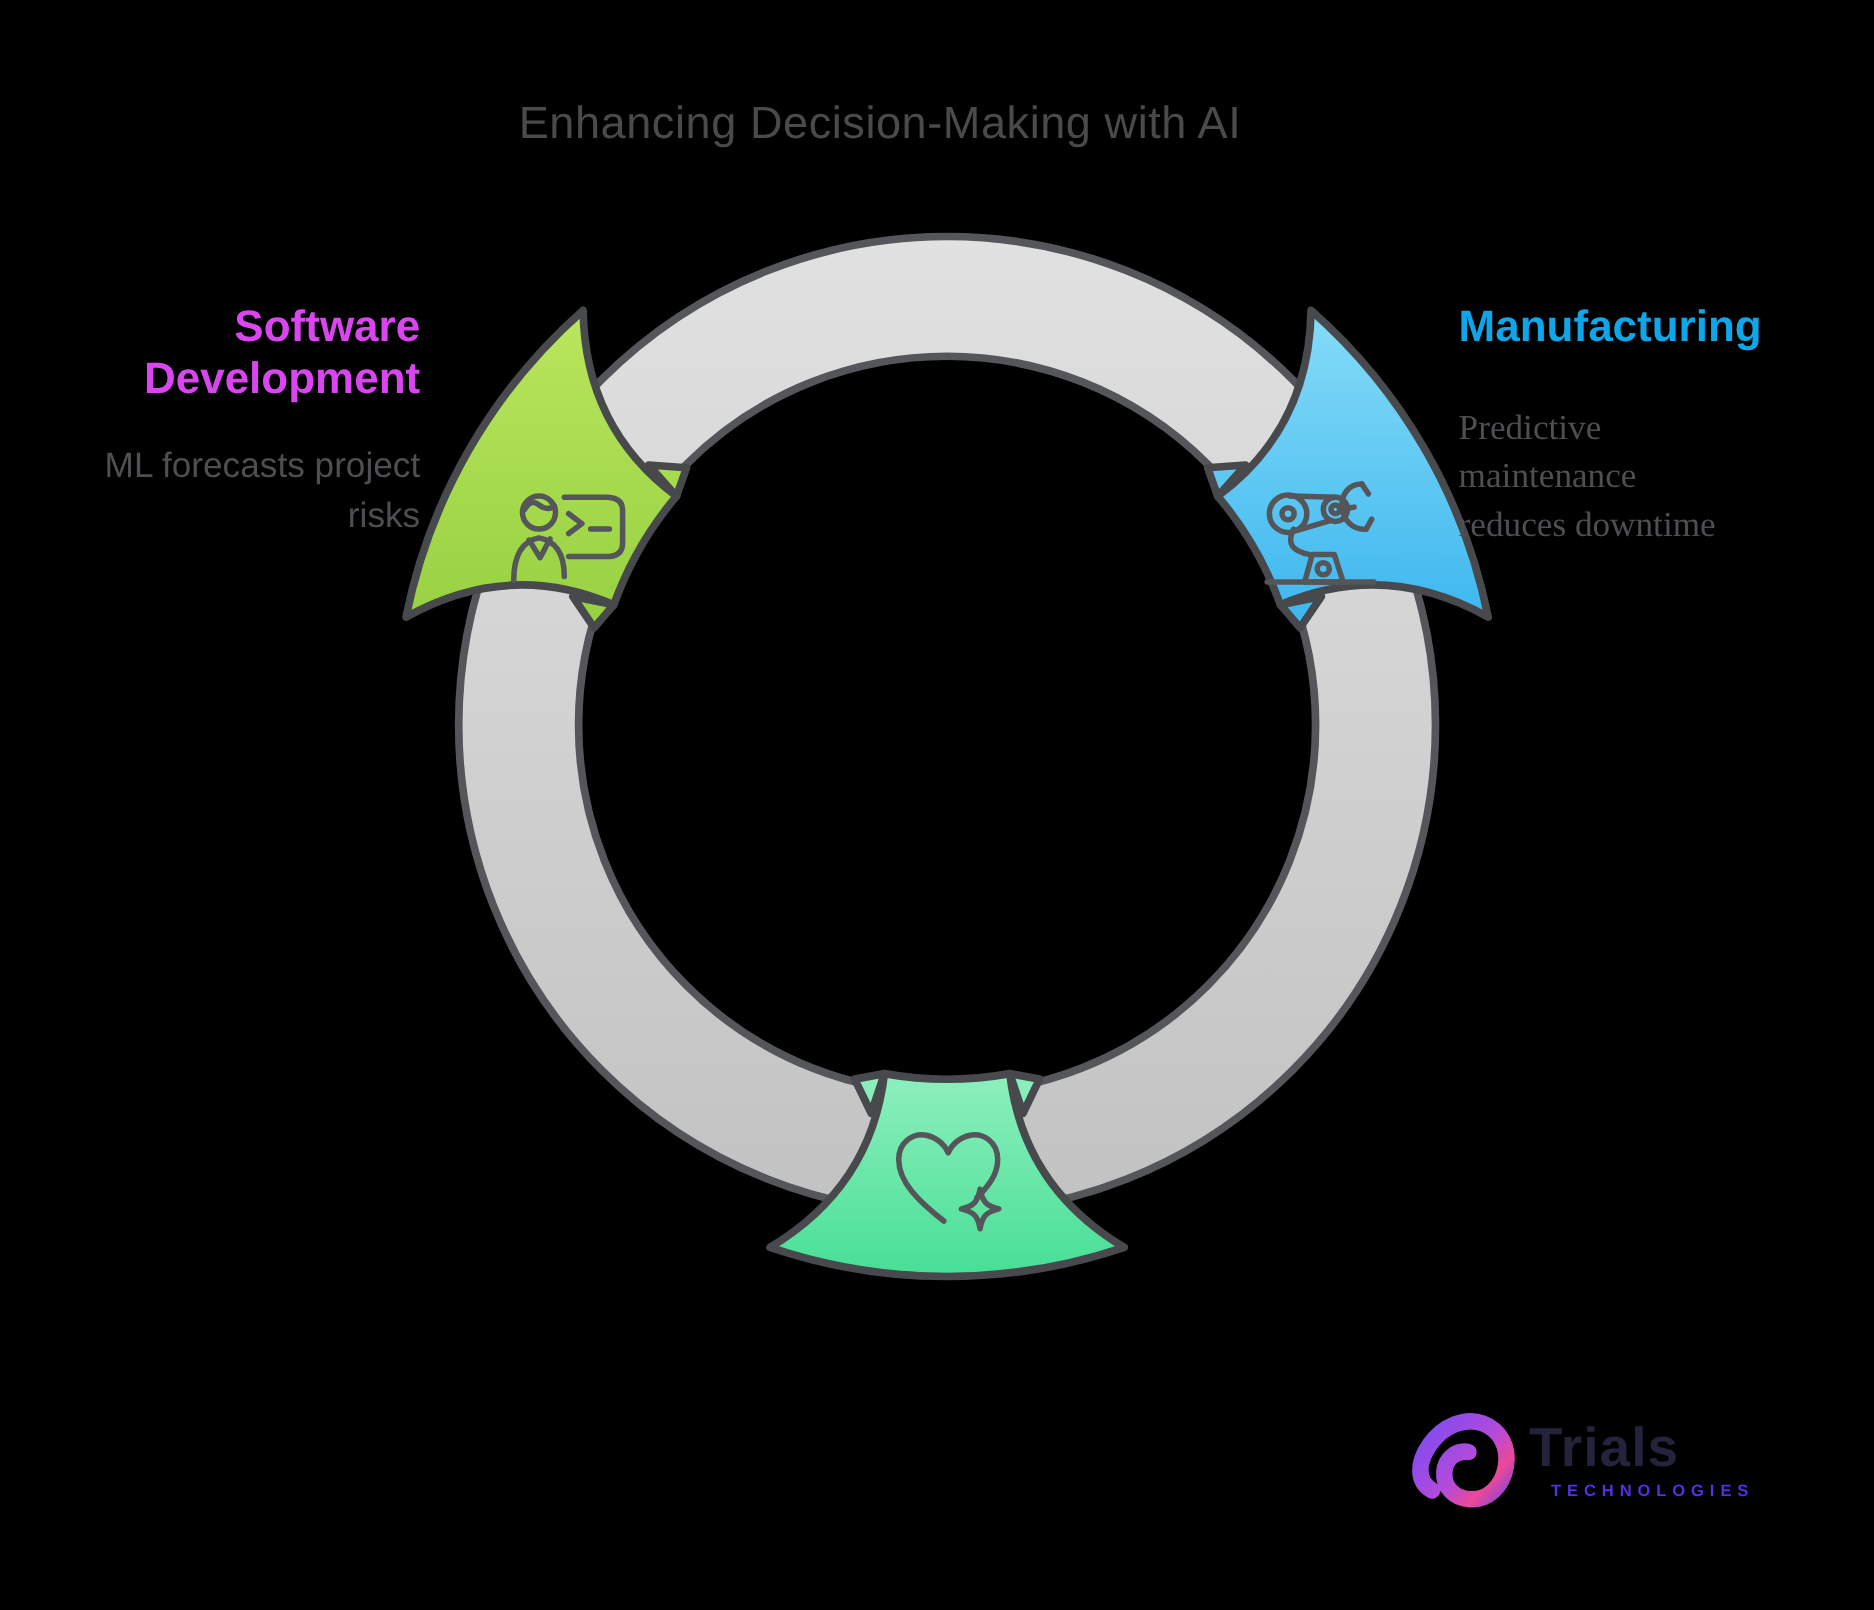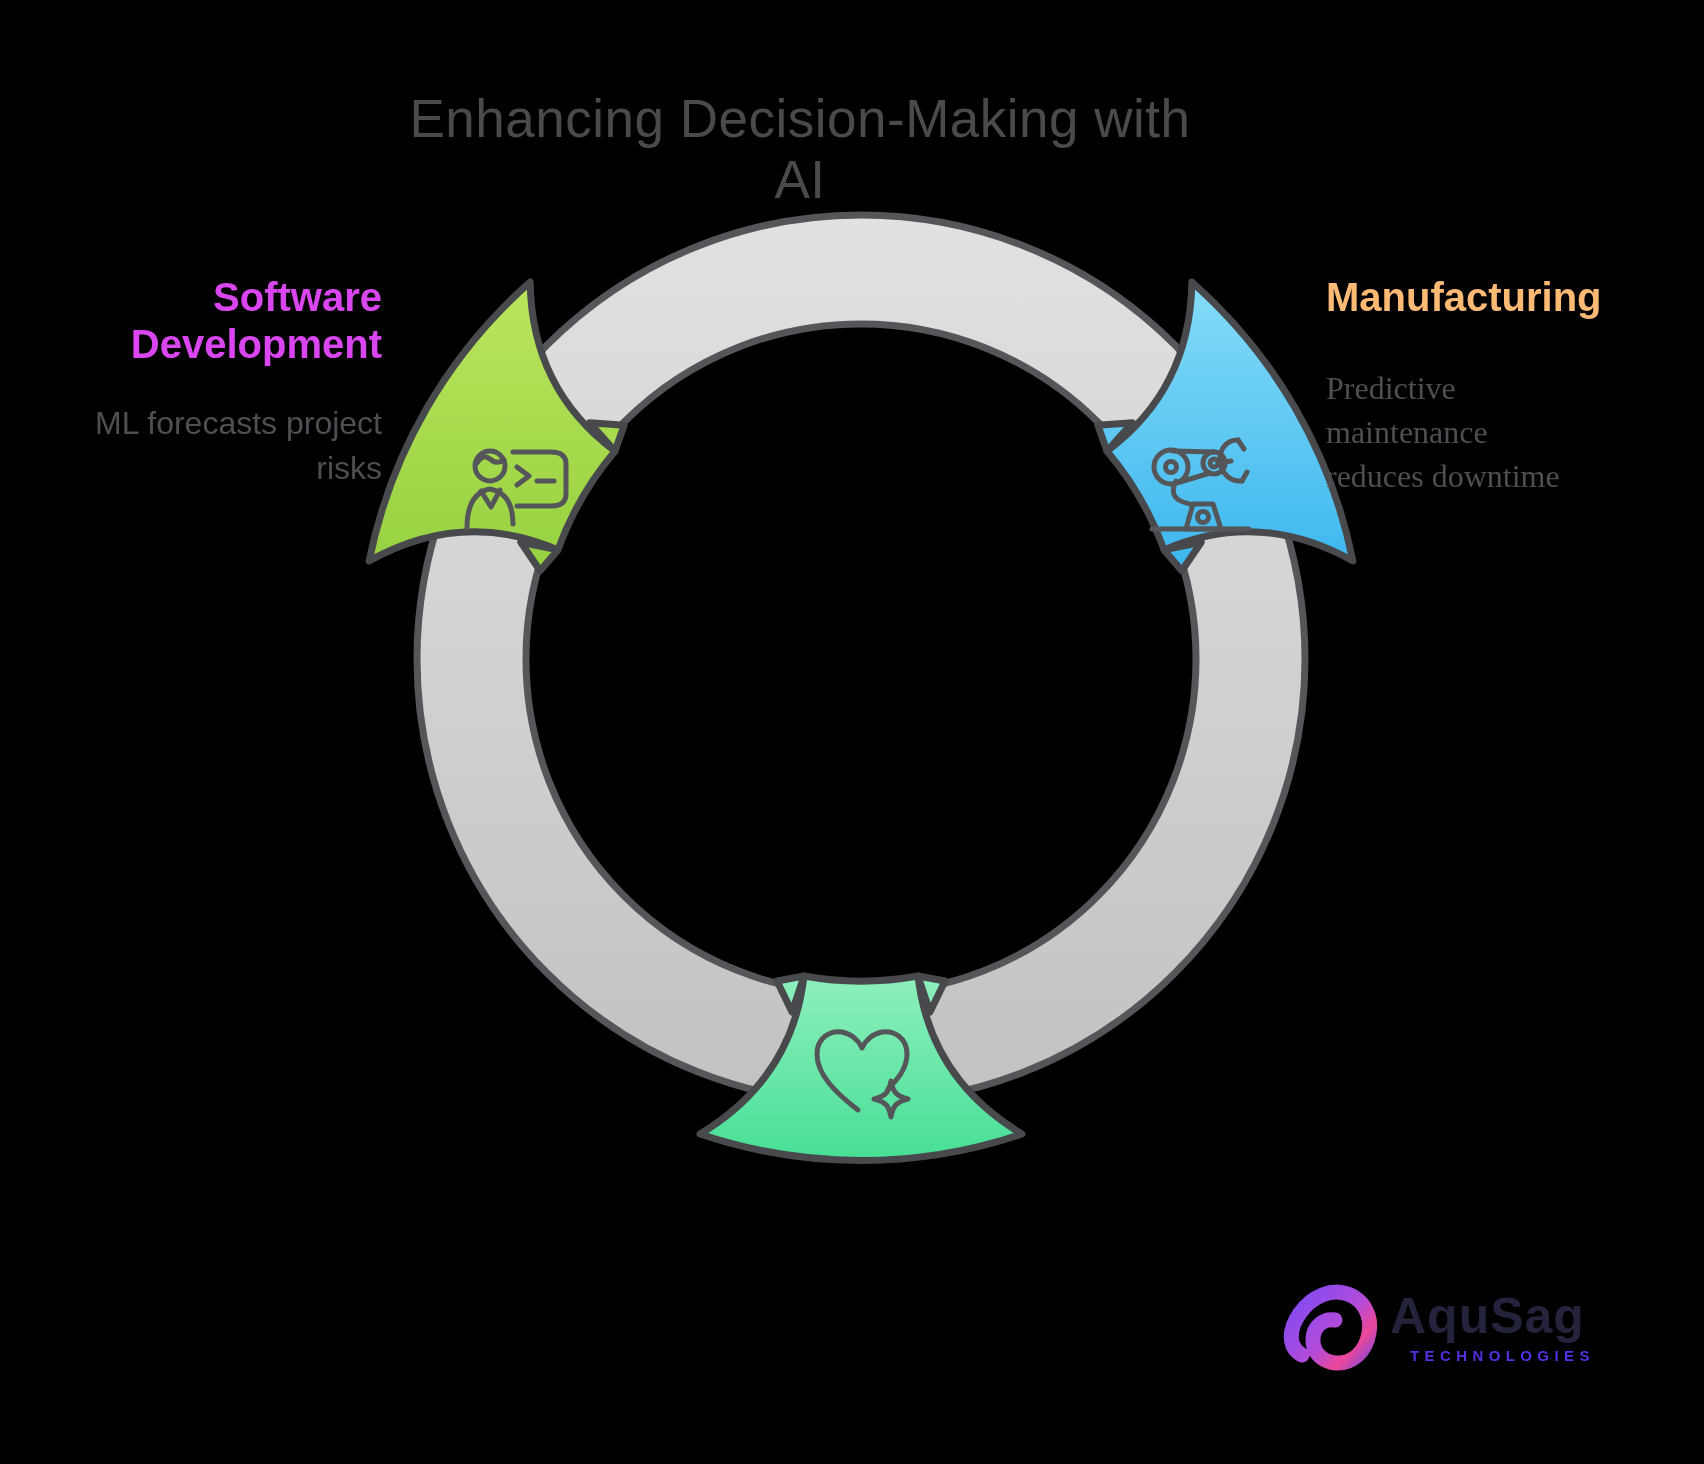--- a/index.html
+++ b/index.html
@@ -8,34 +8,34 @@
     width:1704px;height:1464px;
     background:#000;
     overflow:hidden;
     font-family:"Liberation Sans", sans-serif;
   }
   .stage svg.diagram{position:absolute;inset:0;}
   .txt{position:absolute;}
   .title{
     top:88px;left:400px;width:800px;
     text-align:center;
-    font-size:53px;font-weight:500;color:#4a4a4a;
+    font-size:41px;font-weight:500;color:#4a4a4a;
     letter-spacing:0.5px;
   }
   .node-block .heading{
     font-size:40px;font-weight:700;line-height:47px;
   }
   .node-block .desc{
     font-size:32px;font-weight:400;color:#4e4f52;line-height:45px;
   }
   .block-software{top:274px;left:80px;width:302px;text-align:right;}
   .block-software .heading{color:#d946ef;}
   .block-software .desc{margin-top:33px;}
   .block-manufacturing{top:274px;left:1326px;width:330px;text-align:left;}
-  .block-manufacturing .heading{color:#fdba74;}
+  .block-manufacturing .heading{color:#0ea5e9;}
   .block-manufacturing .desc{margin-top:45px;line-height:44px;font-family:Liberation Serif, serif;}
   .block-eclinical{top:1198px;left:663px;width:400px;text-align:center;}
   .block-eclinical .heading{color:#3CBD8C;}
   .block-eclinical .desc{margin-top:29px;line-height:37px;}
   .logo-name{
     top:1287px;left:1390px;
     font-size:50px;font-weight:800;color:#23233c;
     letter-spacing:1px;
   }
   .logo-tagline{
@@ -148,16 +148,16 @@
   <div class="txt node-block block-manufacturing">
     <div class="heading">Manufacturing</div>
     <div class="desc">
       <div>Predictive</div>
       <div>maintenance</div>
       <div>reduces downtime</div>
     </div>
   </div>
 
 
-  <div class="txt logo-name">AquSag</div>
+  <div class="txt logo-name">Trials</div>
   <div class="txt logo-tagline">TECHNOLOGIES</div>
 
 </div>
 
 </body></html>

